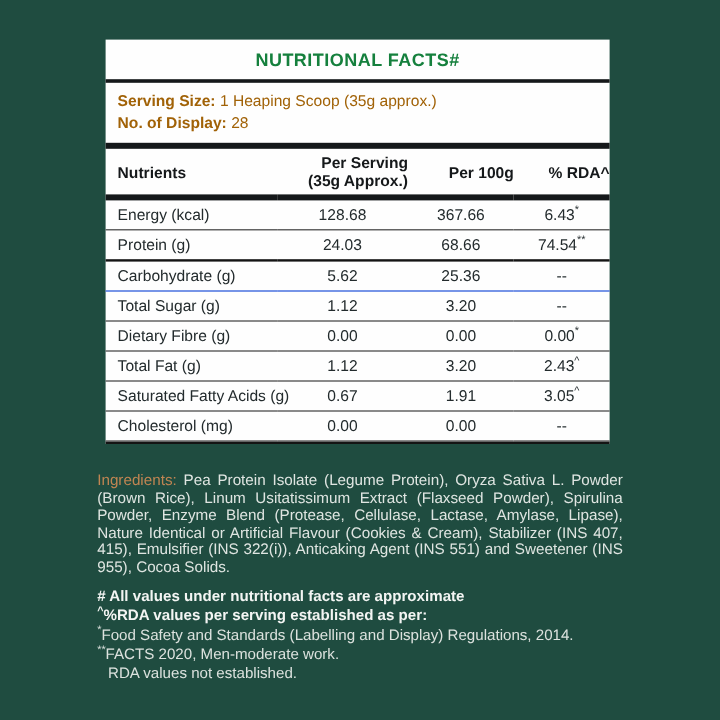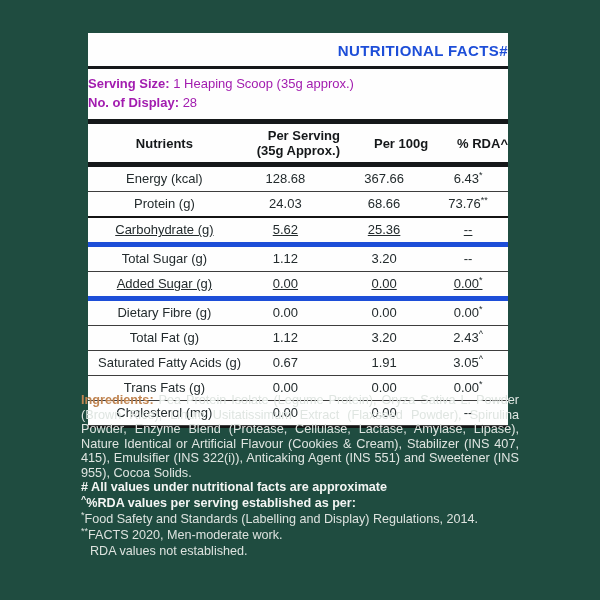--- a/index.html
+++ b/index.html
@@ -9,61 +9,61 @@
     font-family:"Liberation Sans", sans-serif;
     -webkit-font-smoothing:antialiased;
   }
   
   .card {
     position:absolute; left:88px; top:33px; width:420px;
     background:#FEFEFE; border-bottom:2px solid #141414;
     color:#1A2220;
   }
   .card-title {
-    text-align:right; font-weight:bold; font-size:15px;
-    letter-spacing:0.4px; color:#1d4ed8; padding:9px 0 7px;
+    text-align:center; font-weight:bold; font-size:15px;
+    letter-spacing:0.4px; color:#15803d; padding:9px 16px 7px;
   }
   .rule-medium { height:3px; background:#15181A; }
   .rule-thick  { height:5px; background:#15181A; }
-  .serving { padding:5px 0 7px; font-size:13px; line-height:19px; color:#a21caf; }
+  .serving { padding:5px 10px 7px; font-size:13px; line-height:19px; color:#a16207; }
   .serving .lbl { font-weight:bold; }
 
   table.facts {
     width:100%; border-collapse:collapse; table-layout:fixed;
     font-size:13px; color:#232B2D;
   }
   table.facts col.c1 { width:34%; }
   table.facts col.c2 { width:26%; }
   table.facts col.c3 { width:21%; }
   table.facts col.c4 { width:19%; }
   table.facts thead tr { border-bottom:5px solid #15181A; }
   table.facts th {
     font-weight:bold; color:#15181A; text-align:right;
     padding:4px 0; line-height:15px; vertical-align:middle;
   }
   table.facts th.c-nutrient, table.facts td.c-nutrient {
-    text-align:center; padding-left:10px; white-space:nowrap;
+    text-align:left; padding-left:10px; white-space:nowrap;
   }
   table.facts td { text-align:center; padding:4px 0 5px; vertical-align:middle; }
   table.facts sup { font-size:9px; line-height:0; }
   tr.div-dark  { border-bottom:1px solid #3E3E3E; }
   tr.div-heavy { border-bottom:2px solid #141414; }
-  tr.div-light { border-bottom:5px solid #1d4ed8;text-decoration:underline; }
+  tr.div-light { border-bottom:1px solid #1d4ed8; }
 
   
   .ingredients {
     position:absolute; left:81px; top:393px; width:438px;
     text-align:justify; font-size:12.7px; line-height:14.6px;
     color:#DFE5E1;
   }
-  .ing-label { color:#C08552; font-weight:bold; }
+  .ing-label { color:#C08552; font-weight:normal; }
 
   
   .footnotes {
-    position:absolute; left:81px; top:479px; width:438px;
+    position:absolute; left:81px; top:489px; width:438px;
     font-size:12.6px; line-height:16px; color:#DCE2DE;
   }
   .fn-bold { font-weight:bold; color:#F3F5F3; }
   .fn-indent { padding-left:9px; }
   .footnotes sup { font-size:9px; line-height:0; }
 </style>
 </head>
 <body>
 
 <div class="stage">
@@ -107,63 +107,51 @@
         <tr class="div-dark">
           <td class="c-nutrient">Energy (kcal)</td>
           <td>128.68</td>
           <td>367.66</td>
           <td><span>6.43</span><sup>*</sup></td>
         </tr>
         <tr class="div-heavy">
           <td class="c-nutrient">Protein (g)</td>
           <td>24.03</td>
           <td>68.66</td>
-          <td><span>73.76</span><sup>**</sup></td>
+          <td><span>74.54</span><sup>**</sup></td>
         </tr>
         <tr class="div-light">
           <td class="c-nutrient">Carbohydrate (g)</td>
           <td>5.62</td>
           <td>25.36</td>
           <td><span>--</span><sup></sup></td>
         </tr>
         <tr class="div-dark">
           <td class="c-nutrient">Total Sugar (g)</td>
           <td>1.12</td>
           <td>3.20</td>
           <td><span>--</span><sup></sup></td>
-        </tr>
-        <tr class="div-light">
-          <td class="c-nutrient">Added Sugar (g)</td>
-          <td>0.00</td>
-          <td>0.00</td>
-          <td><span>0.00</span><sup>*</sup></td>
         </tr>
         <tr class="div-dark">
           <td class="c-nutrient">Dietary Fibre (g)</td>
           <td>0.00</td>
           <td>0.00</td>
           <td><span>0.00</span><sup>*</sup></td>
         </tr>
         <tr class="div-dark">
           <td class="c-nutrient">Total Fat (g)</td>
           <td>1.12</td>
           <td>3.20</td>
           <td><span>2.43</span><sup>^</sup></td>
         </tr>
         <tr class="div-dark">
           <td class="c-nutrient">Saturated Fatty Acids (g)</td>
           <td>0.67</td>
           <td>1.91</td>
           <td><span>3.05</span><sup>^</sup></td>
-        </tr>
-        <tr class="div-dark">
-          <td class="c-nutrient">Trans Fats (g)</td>
-          <td>0.00</td>
-          <td>0.00</td>
-          <td><span>0.00</span><sup>*</sup></td>
         </tr>
         <tr class="div-dark">
           <td class="c-nutrient">Cholesterol (mg)</td>
           <td>0.00</td>
           <td>0.00</td>
           <td><span>--</span><sup></sup></td>
         </tr>
       </tbody>
     </table>
   </div>

